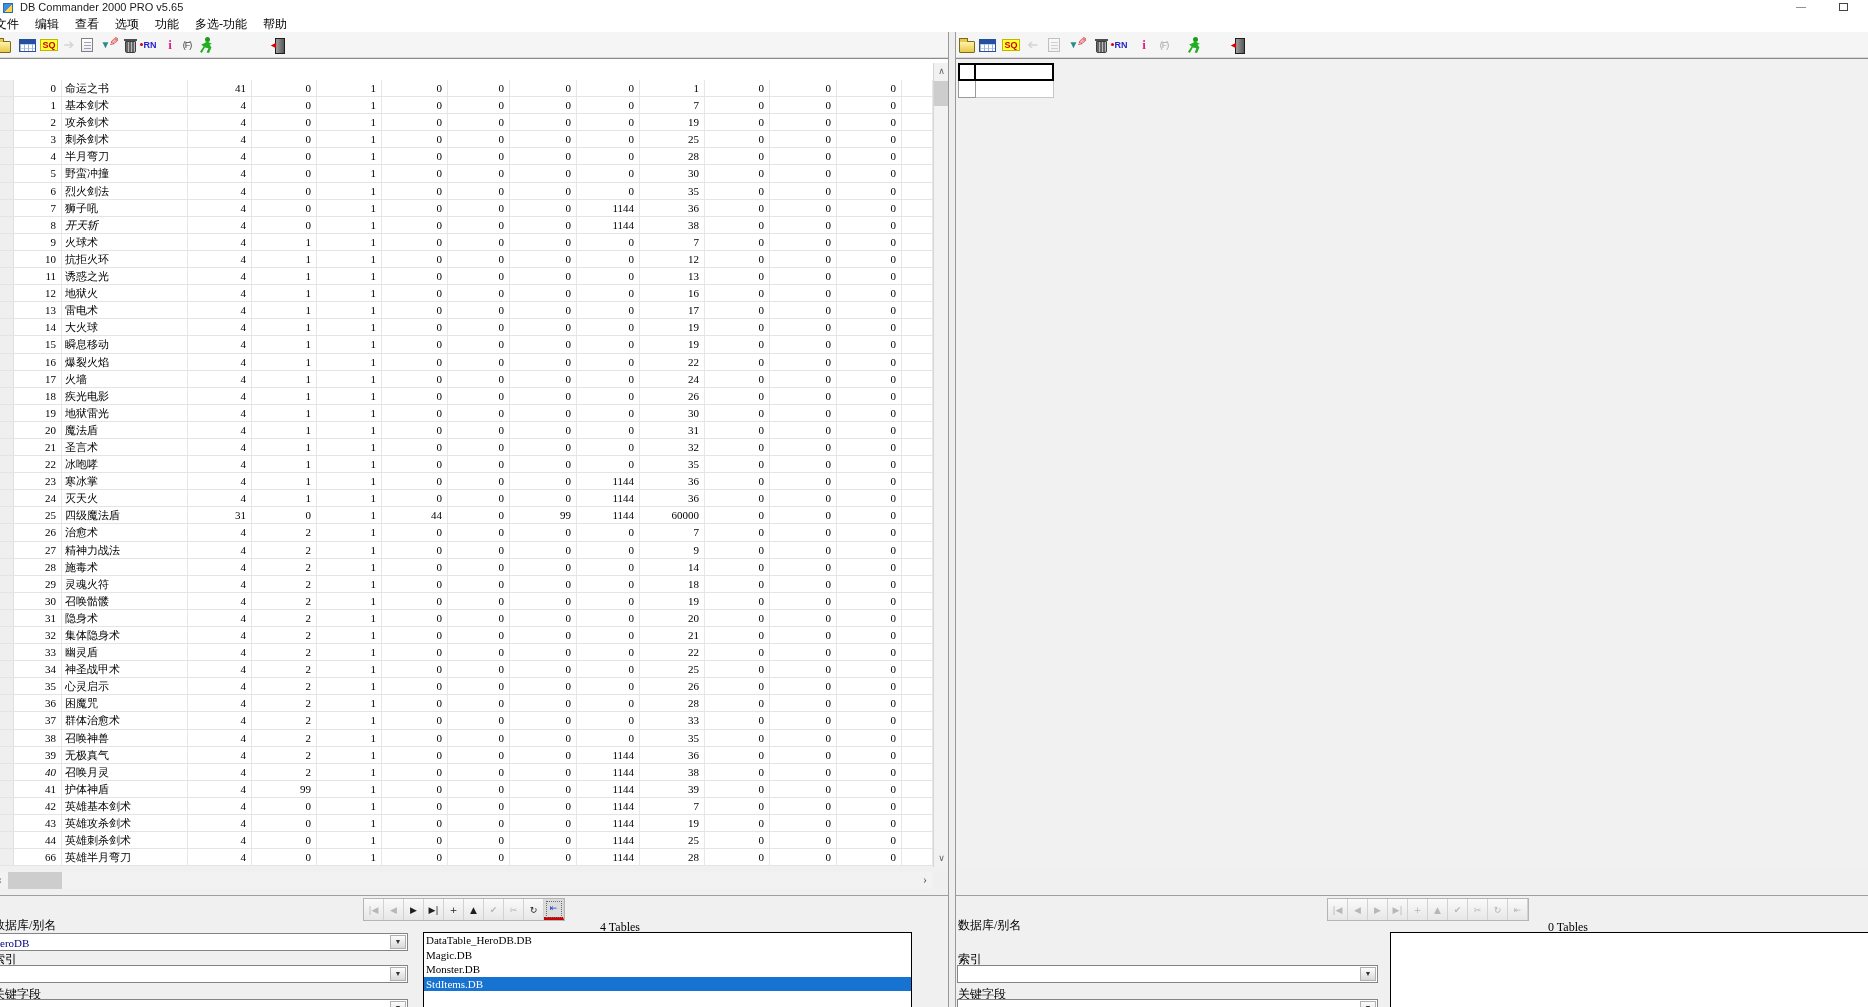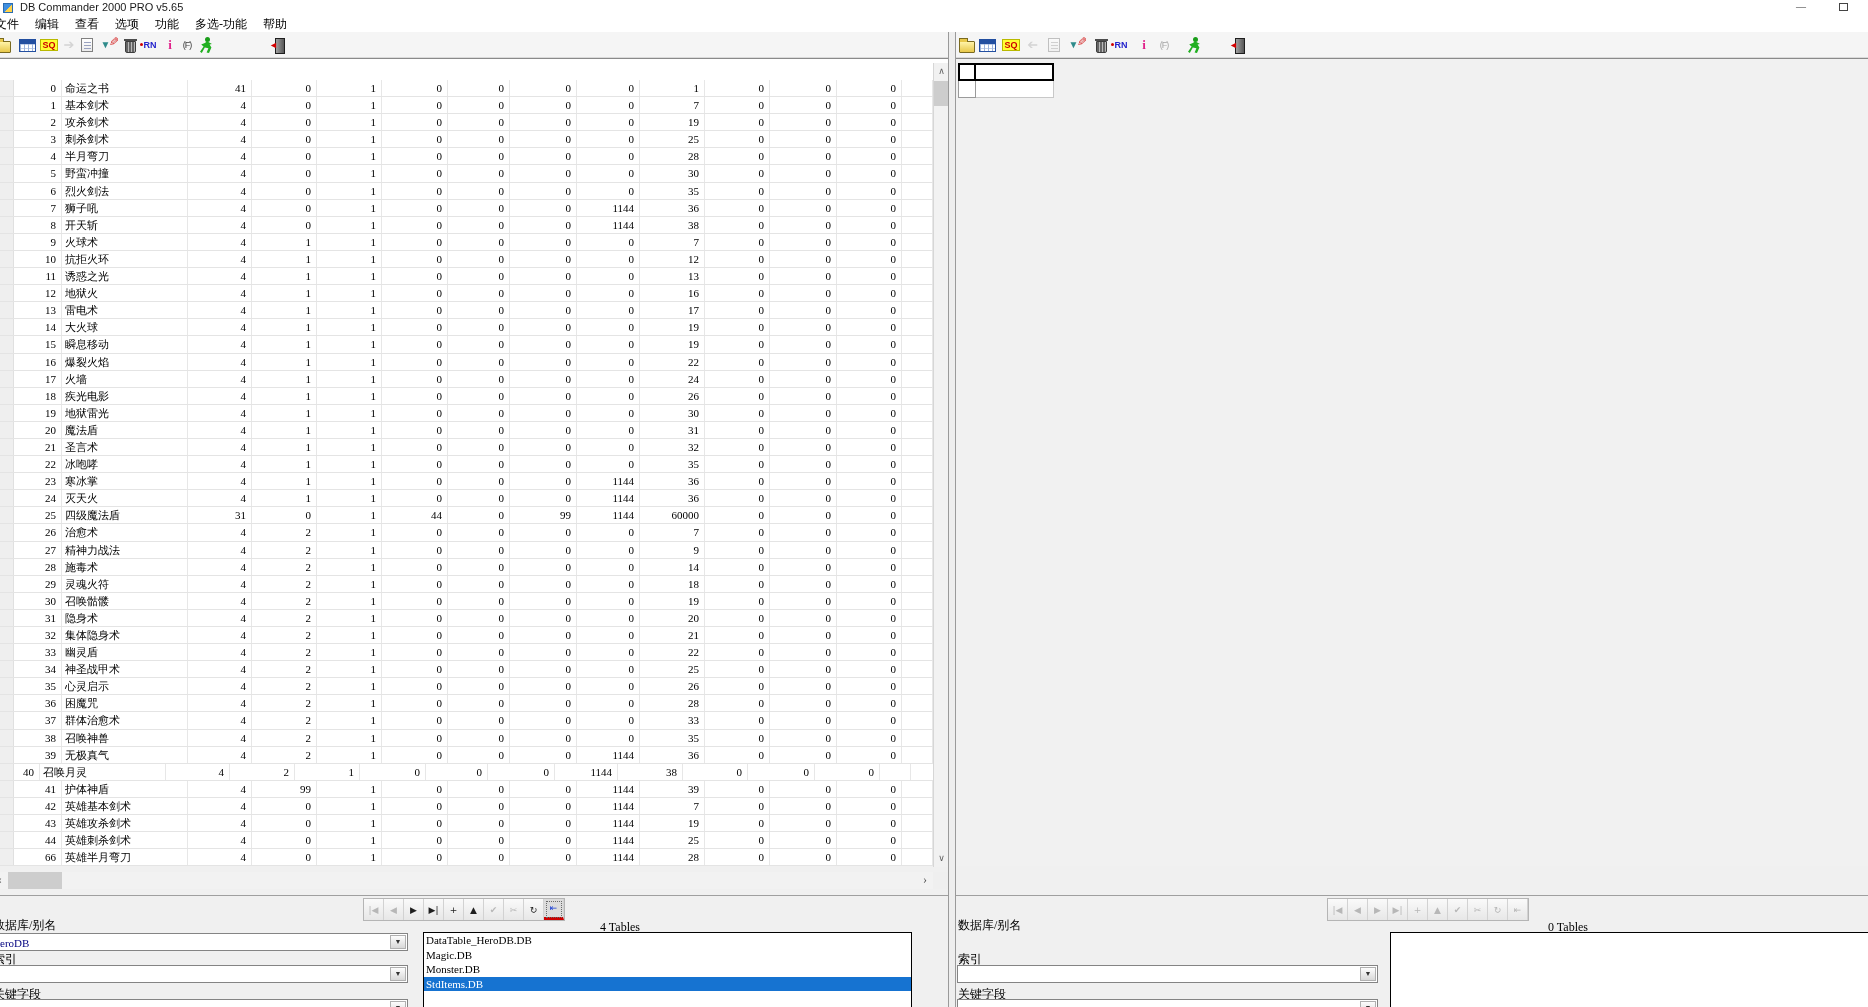--- a/index.html
+++ b/index.html
@@ -353,21 +353,21 @@
         <div class="gcell" style="width: 67px;">0</div>
         <div class="gcell" style="width: 63px;">1144</div>
         <div class="gcell" style="width: 65px;">36</div>
         <div class="gcell" style="width: 65px;">0</div>
         <div class="gcell" style="width: 67px;">0</div>
         <div class="gcell" style="width: 65px;">0</div>
         <div class="gcell" style="width: 31px;"></div>
       </div>
       <div class="grow">
         <div class="gcell idx" style="width: 62px;">8</div>
-        <div class="gcell name" style="width: 126px;">开天斩</div>
+        <div class="gcell name" style="width: 126px; font-style: italic;">开天斩</div>
         <div class="gcell" style="width: 64px;">4</div>
         <div class="gcell" style="width: 65px;">0</div>
         <div class="gcell" style="width: 65px;">1</div>
         <div class="gcell" style="width: 66px;">0</div>
         <div class="gcell" style="width: 62px;">0</div>
         <div class="gcell" style="width: 67px;">0</div>
         <div class="gcell" style="width: 63px;">1144</div>
         <div class="gcell" style="width: 65px;">38</div>
         <div class="gcell" style="width: 65px;">0</div>
         <div class="gcell" style="width: 67px;">0</div>
@@ -864,21 +864,21 @@
         <div class="gcell" style="width: 62px;">0</div>
         <div class="gcell" style="width: 67px;">0</div>
         <div class="gcell" style="width: 63px;">1144</div>
         <div class="gcell" style="width: 65px;">36</div>
         <div class="gcell" style="width: 65px;">0</div>
         <div class="gcell" style="width: 67px;">0</div>
         <div class="gcell" style="width: 65px;">0</div>
         <div class="gcell" style="width: 31px;"></div>
       </div>
       <div class="grow">
-        <div class="gcell idx" style="width: 40px;">40</div>
+        <div class="gcell idx" style="width: 62px; font-style: italic;">40</div>
         <div class="gcell name" style="width: 126px;">召唤月灵</div>
         <div class="gcell" style="width: 64px;">4</div>
         <div class="gcell" style="width: 65px;">2</div>
         <div class="gcell" style="width: 65px;">1</div>
         <div class="gcell" style="width: 66px;">0</div>
         <div class="gcell" style="width: 62px;">0</div>
         <div class="gcell" style="width: 67px;">0</div>
         <div class="gcell" style="width: 63px;">1144</div>
         <div class="gcell" style="width: 65px;">38</div>
         <div class="gcell" style="width: 65px;">0</div>

